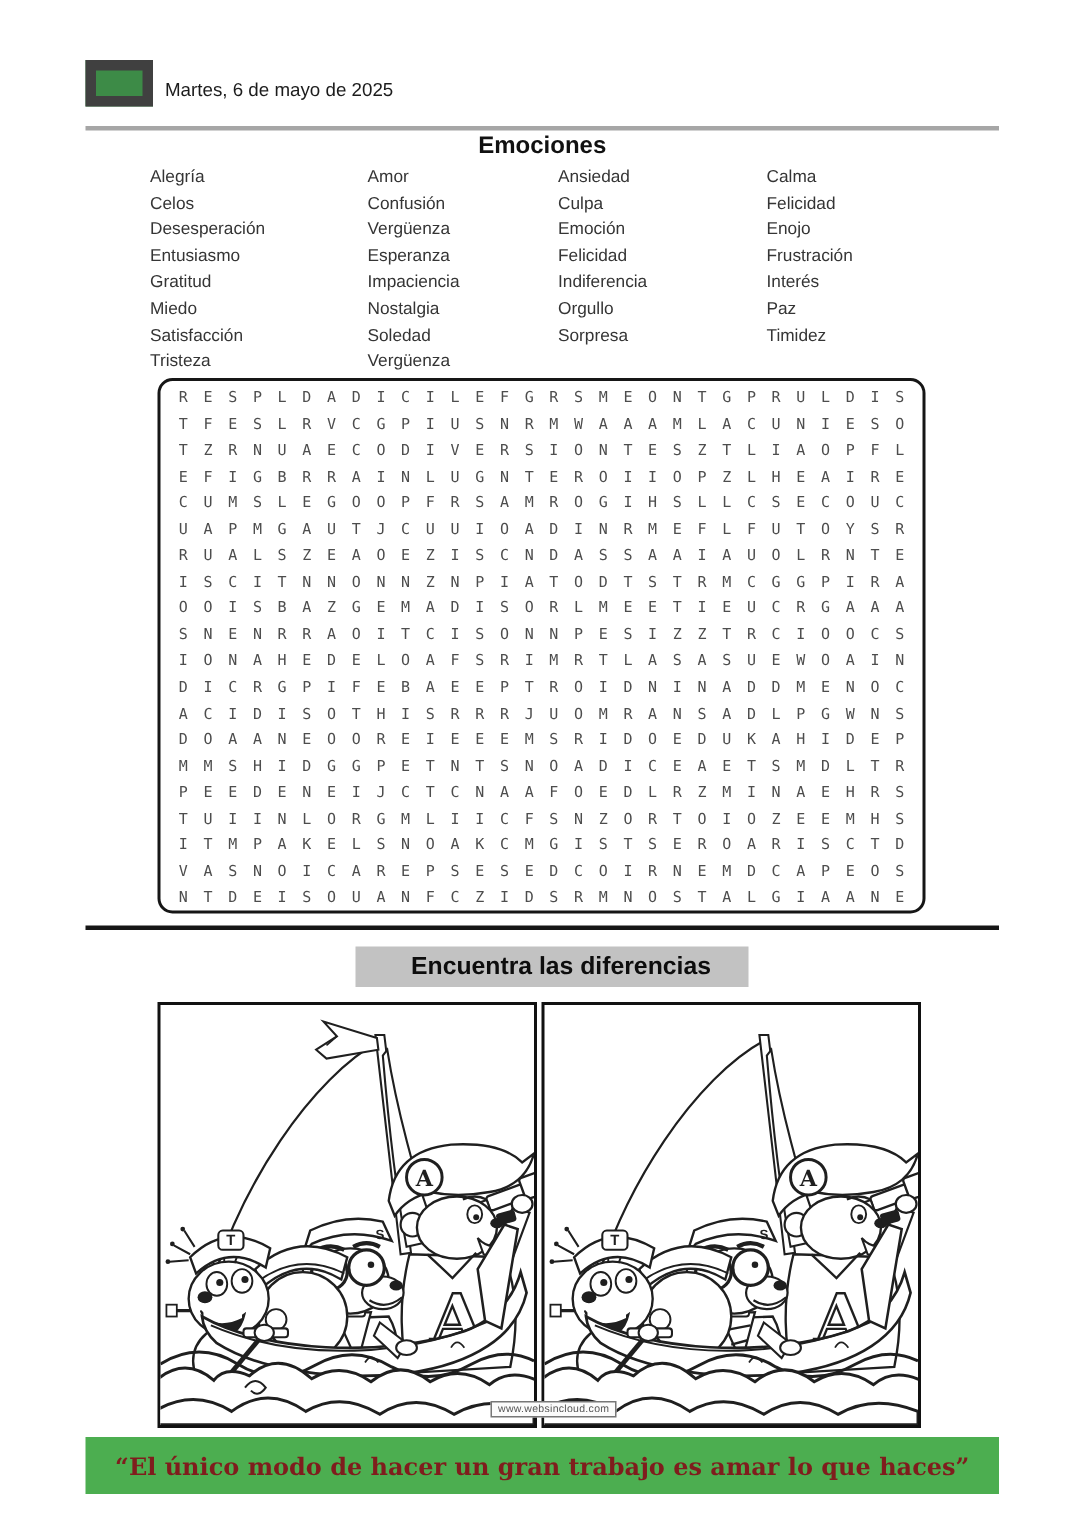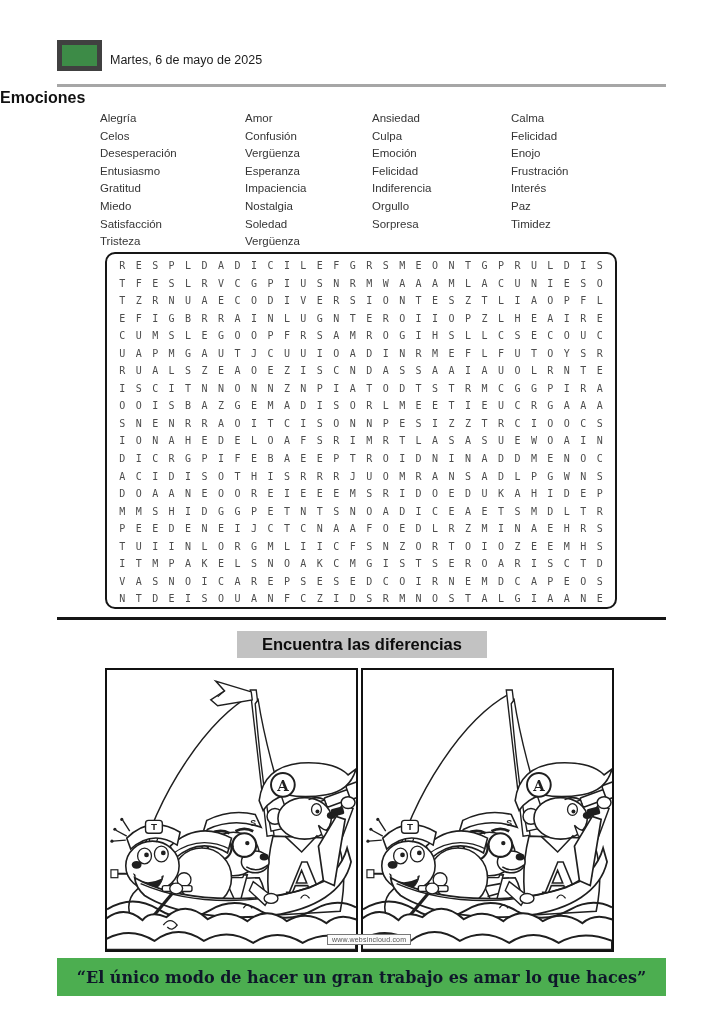--- a/index.html
+++ b/index.html
@@ -1,57 +1,57 @@
 <!DOCTYPE html>
 <html><head>
 <meta charset="utf-8">
 <style>
   html,body{margin:0;padding:0;background:#e9e9e9;}
   .page{position:relative;width:723px;height:1024px;background:#ffffff;
         font-family:"Liberation Sans",sans-serif;overflow:hidden;margin:0 auto;}
 
   
   .logo{position:absolute;left:57px;top:40px;width:45px;height:31px;
-        background:#3d8b47;border:5px solid #404040;box-sizing:border-box;
+        background:#3d8b47;border:7px solid #404040;box-sizing:border-box;
         display:flex;flex-direction:column;align-items:center;justify-content:center;gap:44px;}
   .logo .diario{color:#fff;font-size:7px;font-weight:bold;line-height:8px;letter-spacing:.3px;}
   .logo .hoy{color:#fff;font-size:16px;font-weight:bold;line-height:16px;letter-spacing:.5px;}
   .hdr-date{position:absolute;left:110px;top:53px;font-size:12.5px;color:#1c1c1c;}
   .hdr-right{position:absolute;right:57px;top:50px;display:flex;gap:28px;align-items:baseline;}
   .hdr-section{font-size:16px;font-weight:bold;color:#1c1c1c;}
   .hdr-pagenum{font-size:16px;font-weight:bold;color:#1c1c1c;}
   .hdr-rule{position:absolute;left:57px;top:84px;width:609px;height:3px;background:#a6a6a6;}
 
   
-  .ws-title{position:absolute;left:0;top:89px;width:723px;text-align:left;
+  .ws-title{position:absolute;left:0;top:89px;width:723px;text-align:center;
             font-size:16px;font-weight:bold;color:#111;}
   .word-col{position:absolute;top:110px;font-size:11.5px;color:#353535;line-height:17.6px;}
   .col0{left:100px}.col1{left:245px}.col2{left:372px}.col3{left:511px}
 
   .grid-box{position:absolute;left:105px;top:252px;width:512px;height:357px;
             border:2px solid #161616;border-radius:10px;box-sizing:border-box;
             padding:3px 7px 0 7px;}
   .grid-row{display:grid;grid-template-columns:repeat(30,1fr);height:17.55px;}
   .grid-cell{font-family:"DejaVu Sans Mono",monospace;font-size:10px;color:#4d4d4d;
              text-align:center;line-height:17.55px;}
 
   
   .sec-rule{position:absolute;left:57px;top:617px;width:609px;height:3px;background:#161616;}
   .diff-bar{position:absolute;left:237px;top:631px;width:250px;height:27px;background:#c2c2c2;
-            text-align:center;font-size:16.5px;font-weight:bold;color:#0d0d0d;line-height:27px;}
+            text-align:center;font-size:16.5px;font-weight:bold;color:#0d0d0d;line-height:27px;padding-left:12px;}
   .panels{position:absolute;left:105px;top:668px;display:flex;gap:3px;}
   .panel{width:253px;height:284px;border:2.5px solid #111;box-sizing:border-box;background:#fff;}
   .panel svg{display:block;width:100%;height:100%;}
   .watermark{position:absolute;left:327px;top:934px;background:#fbfbfb;border:1px solid #777;
              font-size:7px;color:#555;padding:1px 4px;letter-spacing:.2px;z-index:5;}
 
   
   .quote{position:absolute;left:57px;top:958px;width:609px;height:38px;background:#4cae50;
          display:flex;align-items:center;justify-content:center;}
-  .quote span{font-family:"DejaVu Serif",serif;font-weight:bold;font-size:16px;color:#0f172a;}
+  .quote span{font-family:"DejaVu Serif",serif;font-weight:bold;font-size:16px;color:#7f1d1d;}
 </style>
 </head>
 <body>
 
 <div class="page">
 
   <div class="logo">
     <div class="diario">Diario</div>
     <div class="hoy">HOY</div>
   </div>

